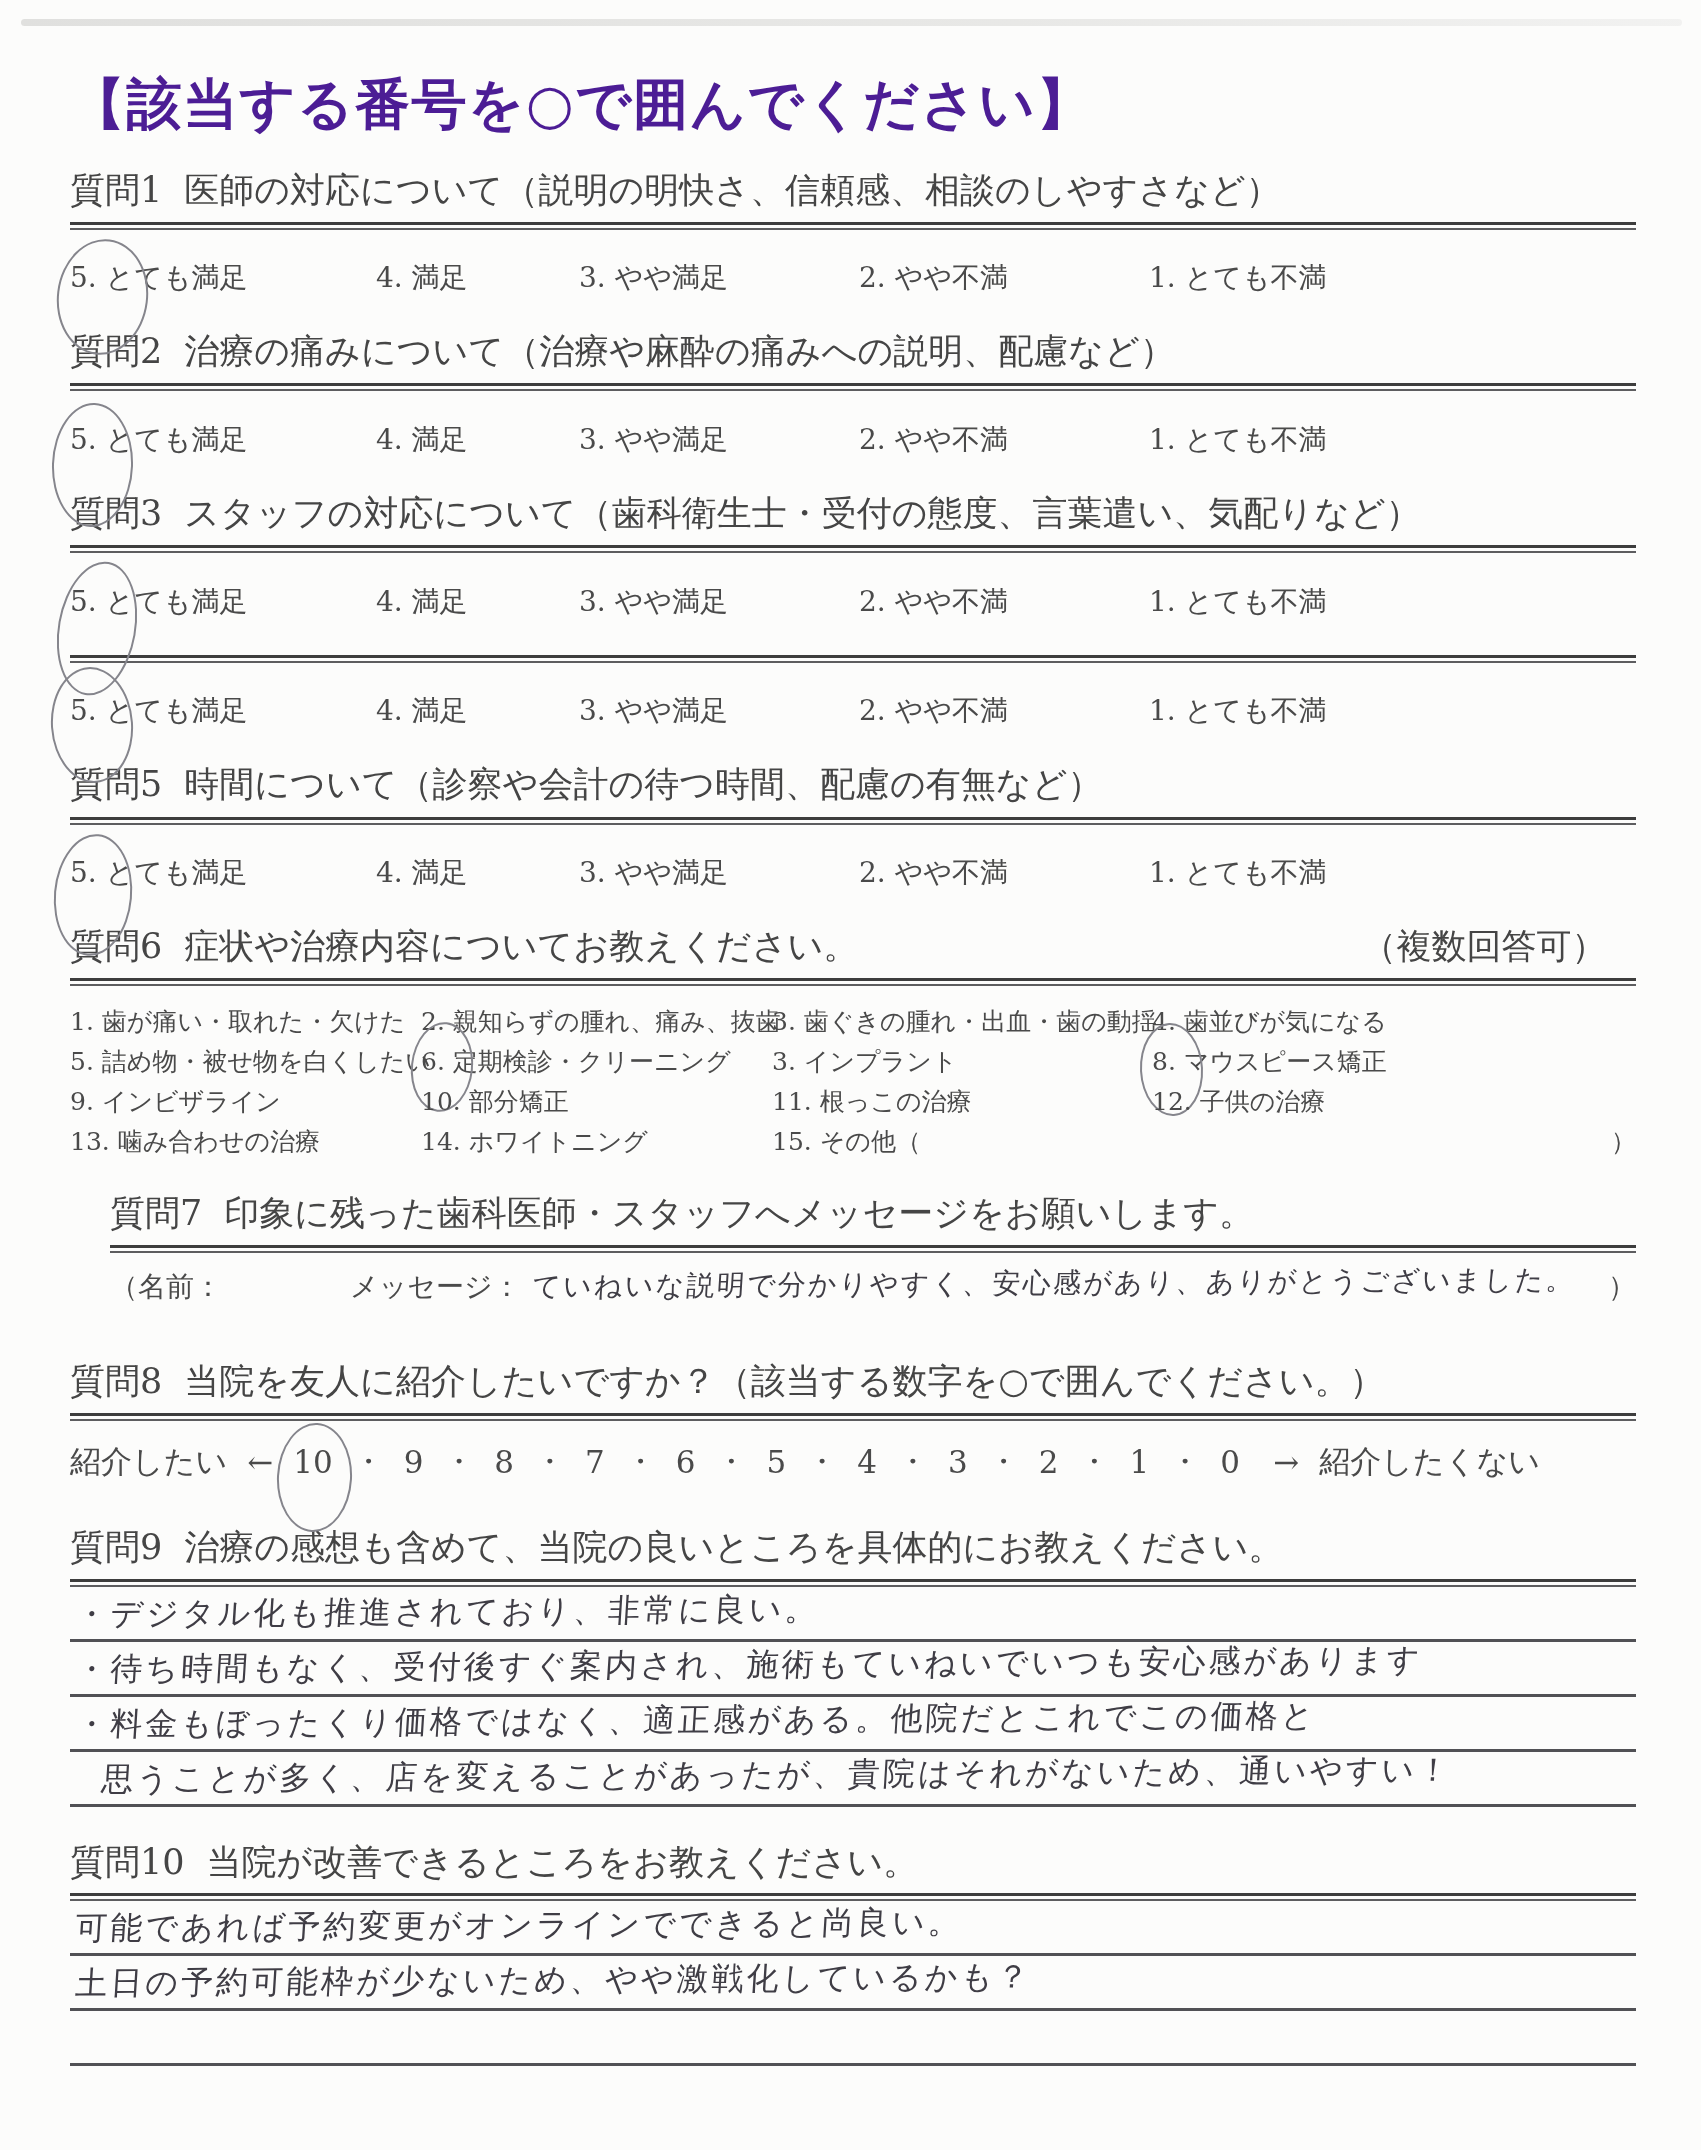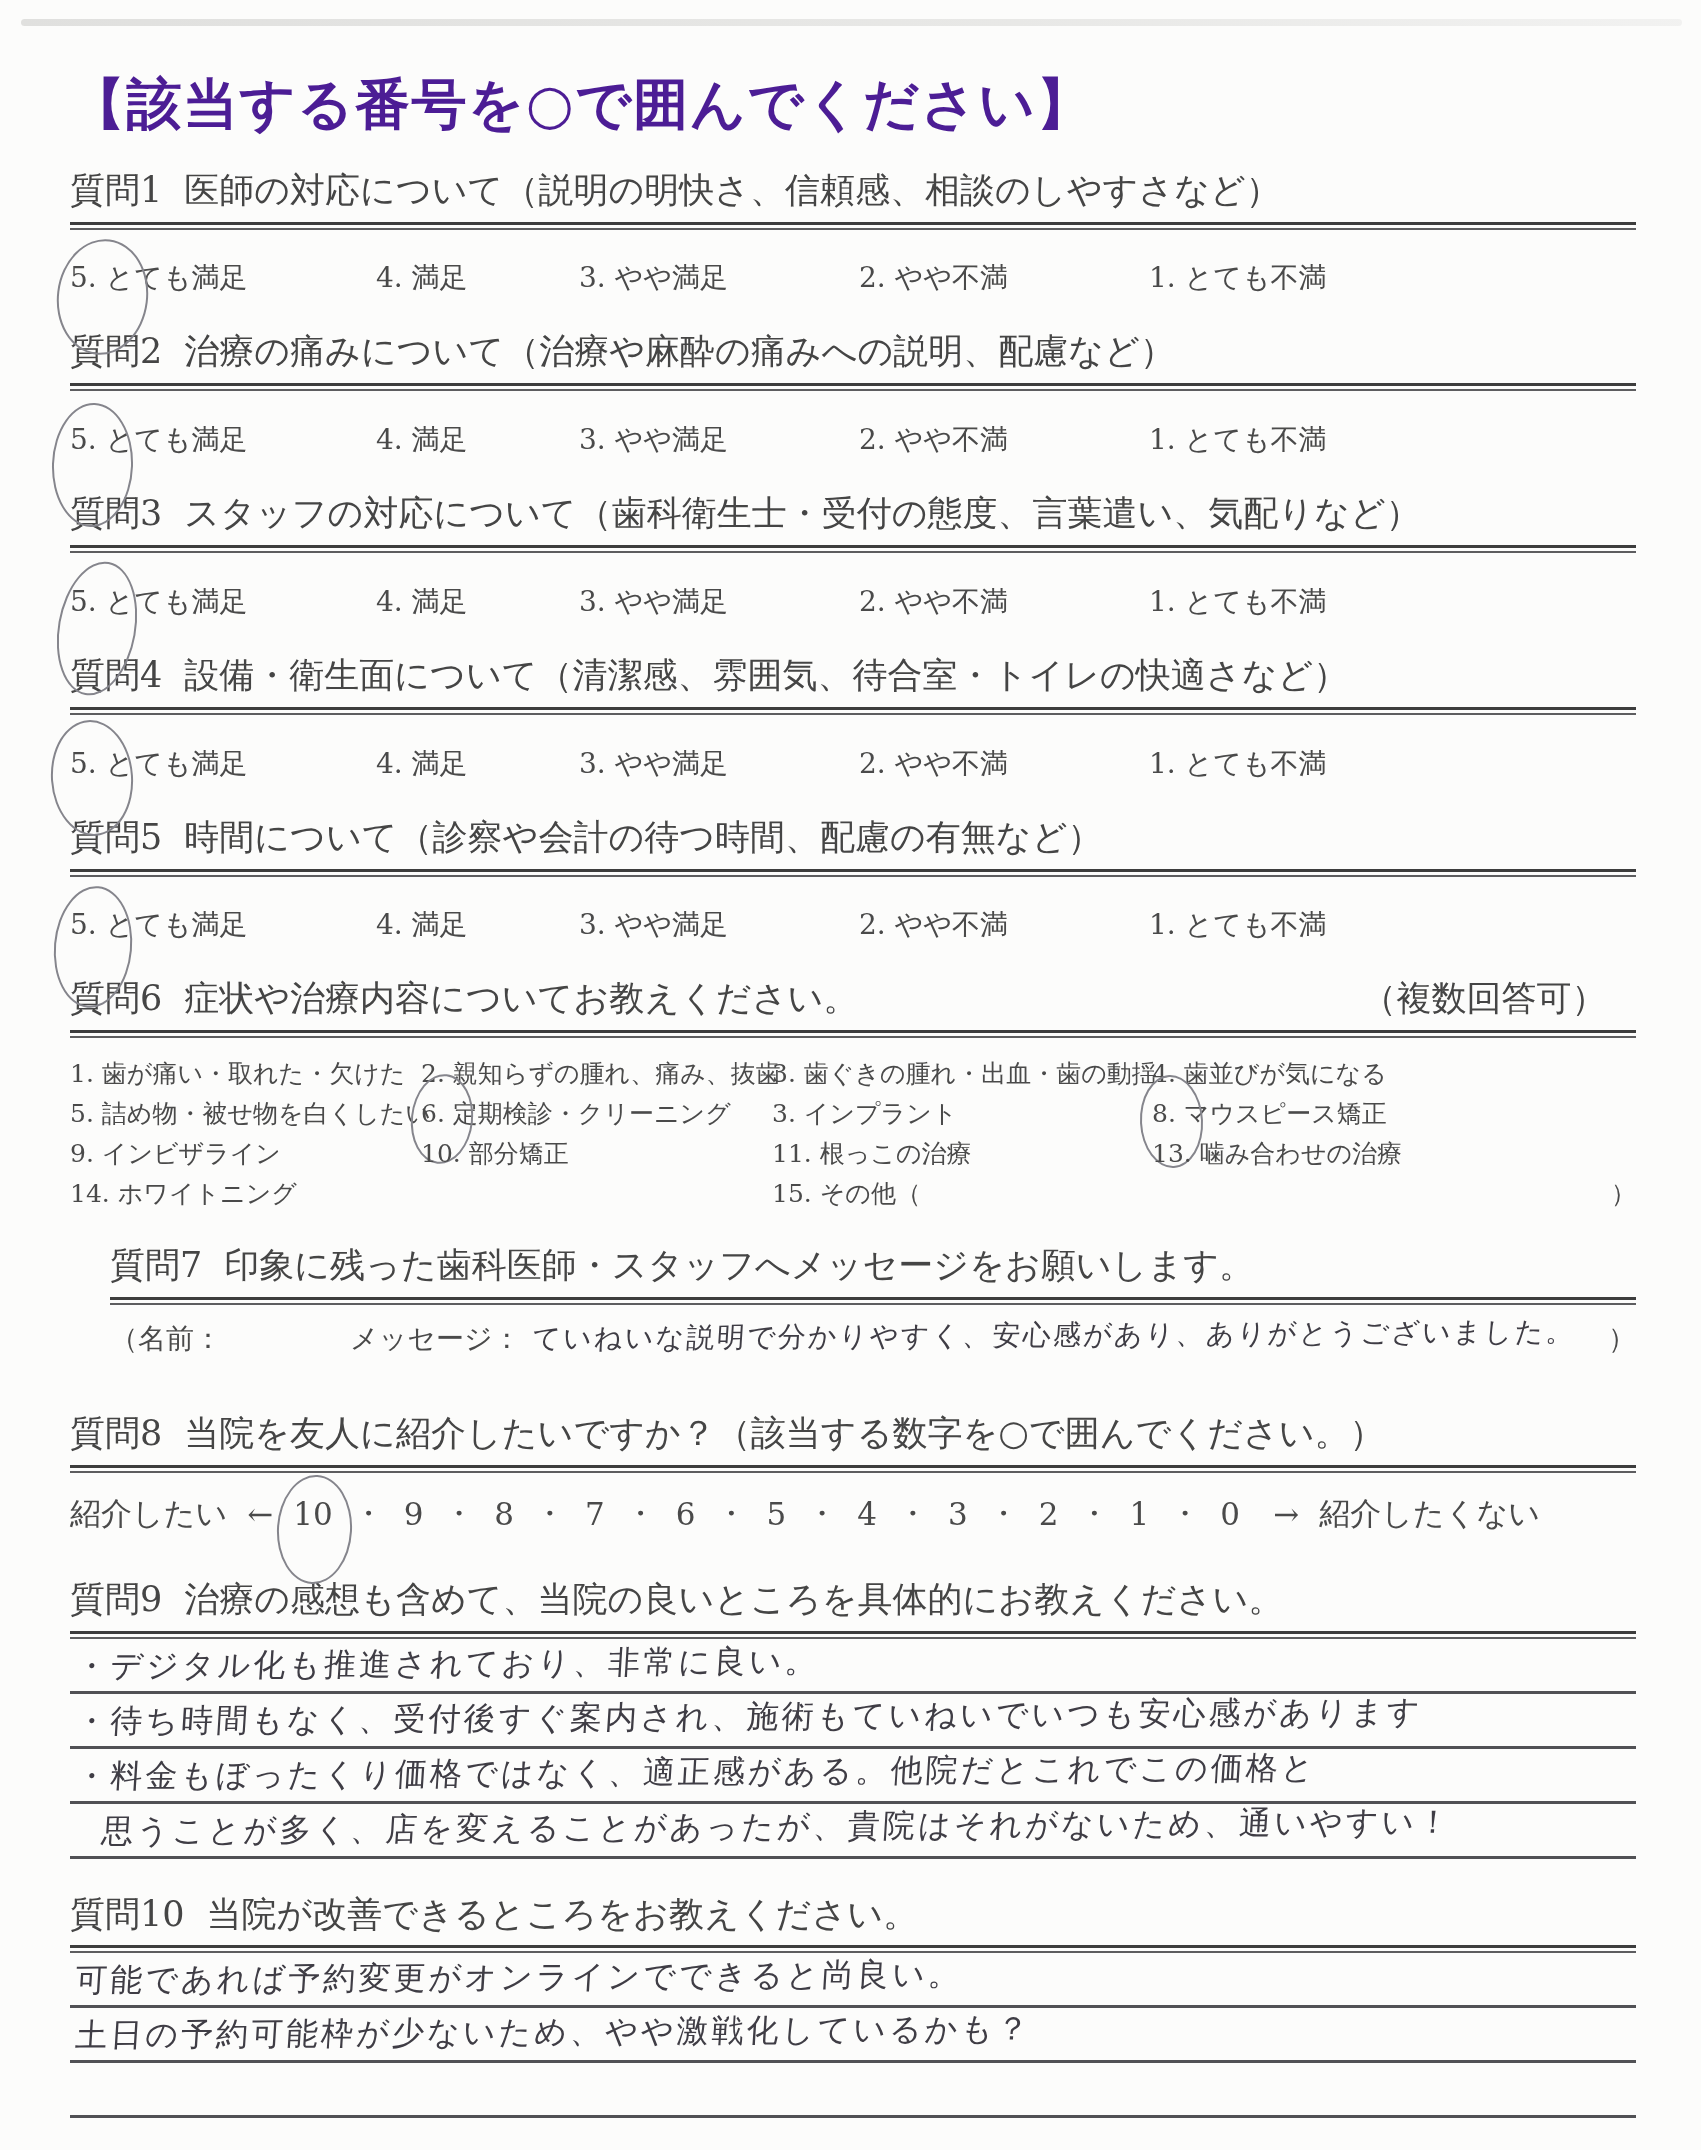--- a/index.html
+++ b/index.html
@@ -147,24 +147,20 @@
         <span class="circle" style="left:-11.8px;top:-22px;width:74px;height:131px;transform:rotate(10deg);"></span>
       </span>
       <span class="opt p1">4. 満足</span>
       <span class="opt p2">3. やや満足</span>
       <span class="opt p3">2. やや不満</span>
       <span class="opt p4">1. とても不満</span>
     </div>
   </section>
 
   <section class="q-block mt-q">
-    <div class="q-header">
-      <span class="q-label">質問4</span>
-      <span class="q-title">設備・衛生面について（清潔感、雰囲気、待合室・トイレの快適さなど）</span>
-    </div>
     <div class="rule-double"></div>
     <div class="opts-row">
       <span class="opt p0">
         <span>5. とても満足</span>
         <span class="circle" style="left:-19px;top:-25px;width:78px;height:112px;transform:rotate(-4deg);"></span>
       </span>
       <span class="opt p1">4. 満足</span>
       <span class="opt p2">3. やや満足</span>
       <span class="opt p3">2. やや不満</span>
       <span class="opt p4">1. とても不満</span>
@@ -209,20 +205,21 @@
       </span>
       <span class="q6-item">3. インプラント</span>
       <span class="q6-item">
         <span>8. マウスピース矯正</span>
         <span class="circle" style="left:-11.8px;top:-22px;width:59px;height:89px;transform:rotate(-3deg);"></span>
       </span>
 
       <span class="q6-item">9. インビザライン</span>
       <span class="q6-item">10. 部分矯正</span>
       <span class="q6-item">11. 根っこの治療</span>
+      <span class="q6-item">12. 子供の治療</span>
 
       <span class="q6-item">13. 噛み合わせの治療</span>
       <span class="q6-item">14. ホワイトニング</span>
       <span class="q6-other-wrap">
         <span class="q6-item">15. その他（</span>
         <span class="q6-item">）</span>
       </span>
     </div>
   </section>
 

